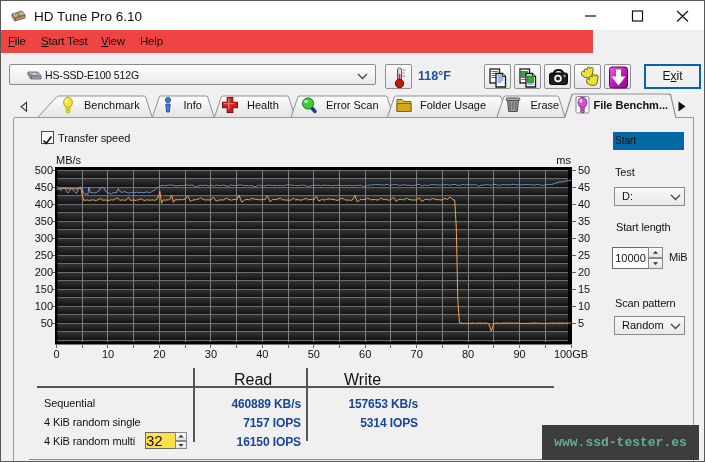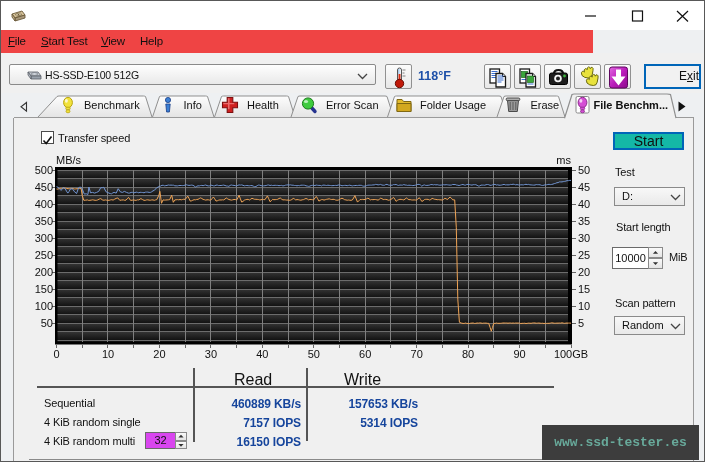--- a/index.html
+++ b/index.html
@@ -5,52 +5,53 @@
 #win{position:relative;width:705px;height:462px;background:#eef0f2;border:1px solid #585858;overflow:hidden}
 #titlebar{position:absolute;left:0;top:0;width:703px;height:29px;background:#fff}
 #title{position:absolute;left:33px;top:8px;font-size:13.5px;color:#111}
 #menubar{position:absolute;left:0;top:29px;width:592px;height:23px;background:#ef4444}
 .mi{position:absolute;top:4.5px;font-size:11.5px;letter-spacing:-0.2px;color:#111}
 #toolbar{position:absolute;left:0;top:52px;width:703px;height:40px;background:#f0f0f0}
 #combo{position:absolute;left:8px;top:11px;width:367px;height:21px;background:linear-gradient(#fefefe,#e9e9e9);border:1px solid #8a8a8a;border-radius:2px}
 #combo .ct{position:absolute;left:35px;top:4px;font-size:10.5px;letter-spacing:-0.15px;color:#111}
 .tbtn{position:absolute;top:63px;width:27px;height:25px;background:linear-gradient(#fcfcfc,#e7e7e7);border:1px solid #919191;border-radius:2px}
 #temp{position:absolute;left:417px;top:68px;font-size:12.5px;font-weight:bold;color:#1d4fa8}
-#exit{position:absolute;left:643px;top:63px;width:57px;height:25px;border:2px solid #0065b8;background:#f1f1f1;font-size:12px;color:#111;text-align:right;line-height:20px}
+#exit{position:absolute;left:643px;top:63px;width:57px;height:25px;border:2px solid #0065b8;background:#f1f1f1;font-size:12px;color:#111;text-align:center;line-height:20px}
 #tabsvg{position:absolute;left:0;top:92px}
 .tabt{font-size:11px;fill:#111;font-family:"Liberation Sans",sans-serif}
 #pane{position:absolute;left:12px;top:117px;width:681px;height:345px;background:#f0f0f0;border-left:1px solid #9a9a9a;border-right:1px solid #9a9a9a}
 #chart{position:absolute;left:0px;top:150px}
 .ax{font-size:11px;fill:#111;font-family:"Liberation Sans",sans-serif}
 #cb{position:absolute;left:40px;top:130px;width:13px;height:13px;background:#fff;border:1px solid #4a4a4a}
 #cblab{position:absolute;left:57px;top:131px;font-size:11px;letter-spacing:-0.1px;color:#111}
-.btn2{position:absolute;border:2px solid #0065b8;background:#14b8a6;font-size:14px;color:#111;text-align:center}
+.btn2{position:absolute;border:2px solid #0065b8;background:#0369a1;font-size:10px;color:#111;}
 .lab{position:absolute;font-size:11px;letter-spacing:-0.15px;color:#111}
 .combo2{position:absolute;left:613px;width:71px;height:19px;background:linear-gradient(#f8f8f8,#e9e9e9);border:1px solid #8a8a8a;font-size:11px;color:#111}
 .combo2 span{position:absolute;left:7px;top:2px}
 .spinbtn{background:linear-gradient(#fafafa,#e4e4e4);border:1px solid #8a8a8a}
 #flbox{position:absolute;left:611px;top:246px;width:37px;height:22px;background:#fff;border:1px solid #6a6a6a;font-size:11px;color:#111;text-align:center;line-height:20px}
-#tspin{position:absolute;left:144px;top:431px;width:31px;height:17px;background:#d946ef;border:1px solid #6a6a6a;font-size:11px;color:#111;text-align:center;line-height:15px}
+#tspin{position:absolute;left:144px;top:431px;width:31px;height:17px;background:#fde047;border:1px solid #6a6a6a;font-size:15px;color:#111;line-height:15px}
 .vline{position:absolute;width:2px;background:#555}
 .hline{position:absolute;height:2px;background:#555}
 .thead{position:absolute;top:370px;font-size:16px;color:#111}
 .trow{position:absolute;font-size:11px;letter-spacing:-0.1px;color:#111}
 .tval{position:absolute;width:112px;font-size:12px;font-weight:bold;color:#16459c;text-align:right;letter-spacing:-0.1px}
 #wm{position:absolute;left:541px;top:424px;width:157px;height:35px;background:#3d3d3d;text-align:center;line-height:35px;font-family:"Liberation Mono",monospace;font-size:13px;font-weight:bold;color:#68aa9b}
 #botline{position:absolute;left:28px;top:458px;width:665px;height:1px;background:#8a8a8a}
 </style></head><body>
 <div id="win">
   <div id="titlebar">
       <svg width="17" height="17" viewBox="0 0 17 17" style="position:absolute;left:9px;top:7px">
         <path d="M 2 6 L 12 3 L 15 7 L 5 10 Z" fill="#d8c49a" stroke="#6a5a3a" stroke-width="0.9"></path>
         <path d="M 5 10 L 15 7 L 15 10 L 5 13 Z" fill="#a8977a" stroke="#6a5a3a" stroke-width="0.9"></path>
         <path d="M 2 6 L 5 10 L 5 13 L 2 9 Z" fill="#c0ad85" stroke="#6a5a3a" stroke-width="0.9"></path>
         <ellipse cx="8.5" cy="6.5" rx="3" ry="1.4" fill="#efe2c0" stroke="#6a5a3a" stroke-width="0.7" transform="rotate(-10 8.5 6.5)"></ellipse>
         <circle cx="8.5" cy="6.7" r="0.9" fill="#6a5a3a"></circle>
       </svg>
+      <div id="title">HD Tune Pro 6.10</div>
     <svg width="120" height="29" viewBox="0 0 120 29" style="position:absolute;left:574px;top:0">
       <line x1="10" y1="15" x2="21" y2="15" stroke="#111" stroke-width="1.2"></line>
       <rect x="57.5" y="10" width="10" height="10" fill="none" stroke="#111" stroke-width="1.2"></rect>
       <path d="M 102 10 L 113 20.5 M 113 10 L 102 20.5" stroke="#111" stroke-width="1.2"></path>
     </svg>
   </div>
   <div id="menubar">
     <div class="mi" style="left:7px"><u>F</u>ile</div>
     <div class="mi" style="left:40px"><u>S</u>tart Test</div>
     <div class="mi" style="left:100px"><u>V</u>iew</div>

